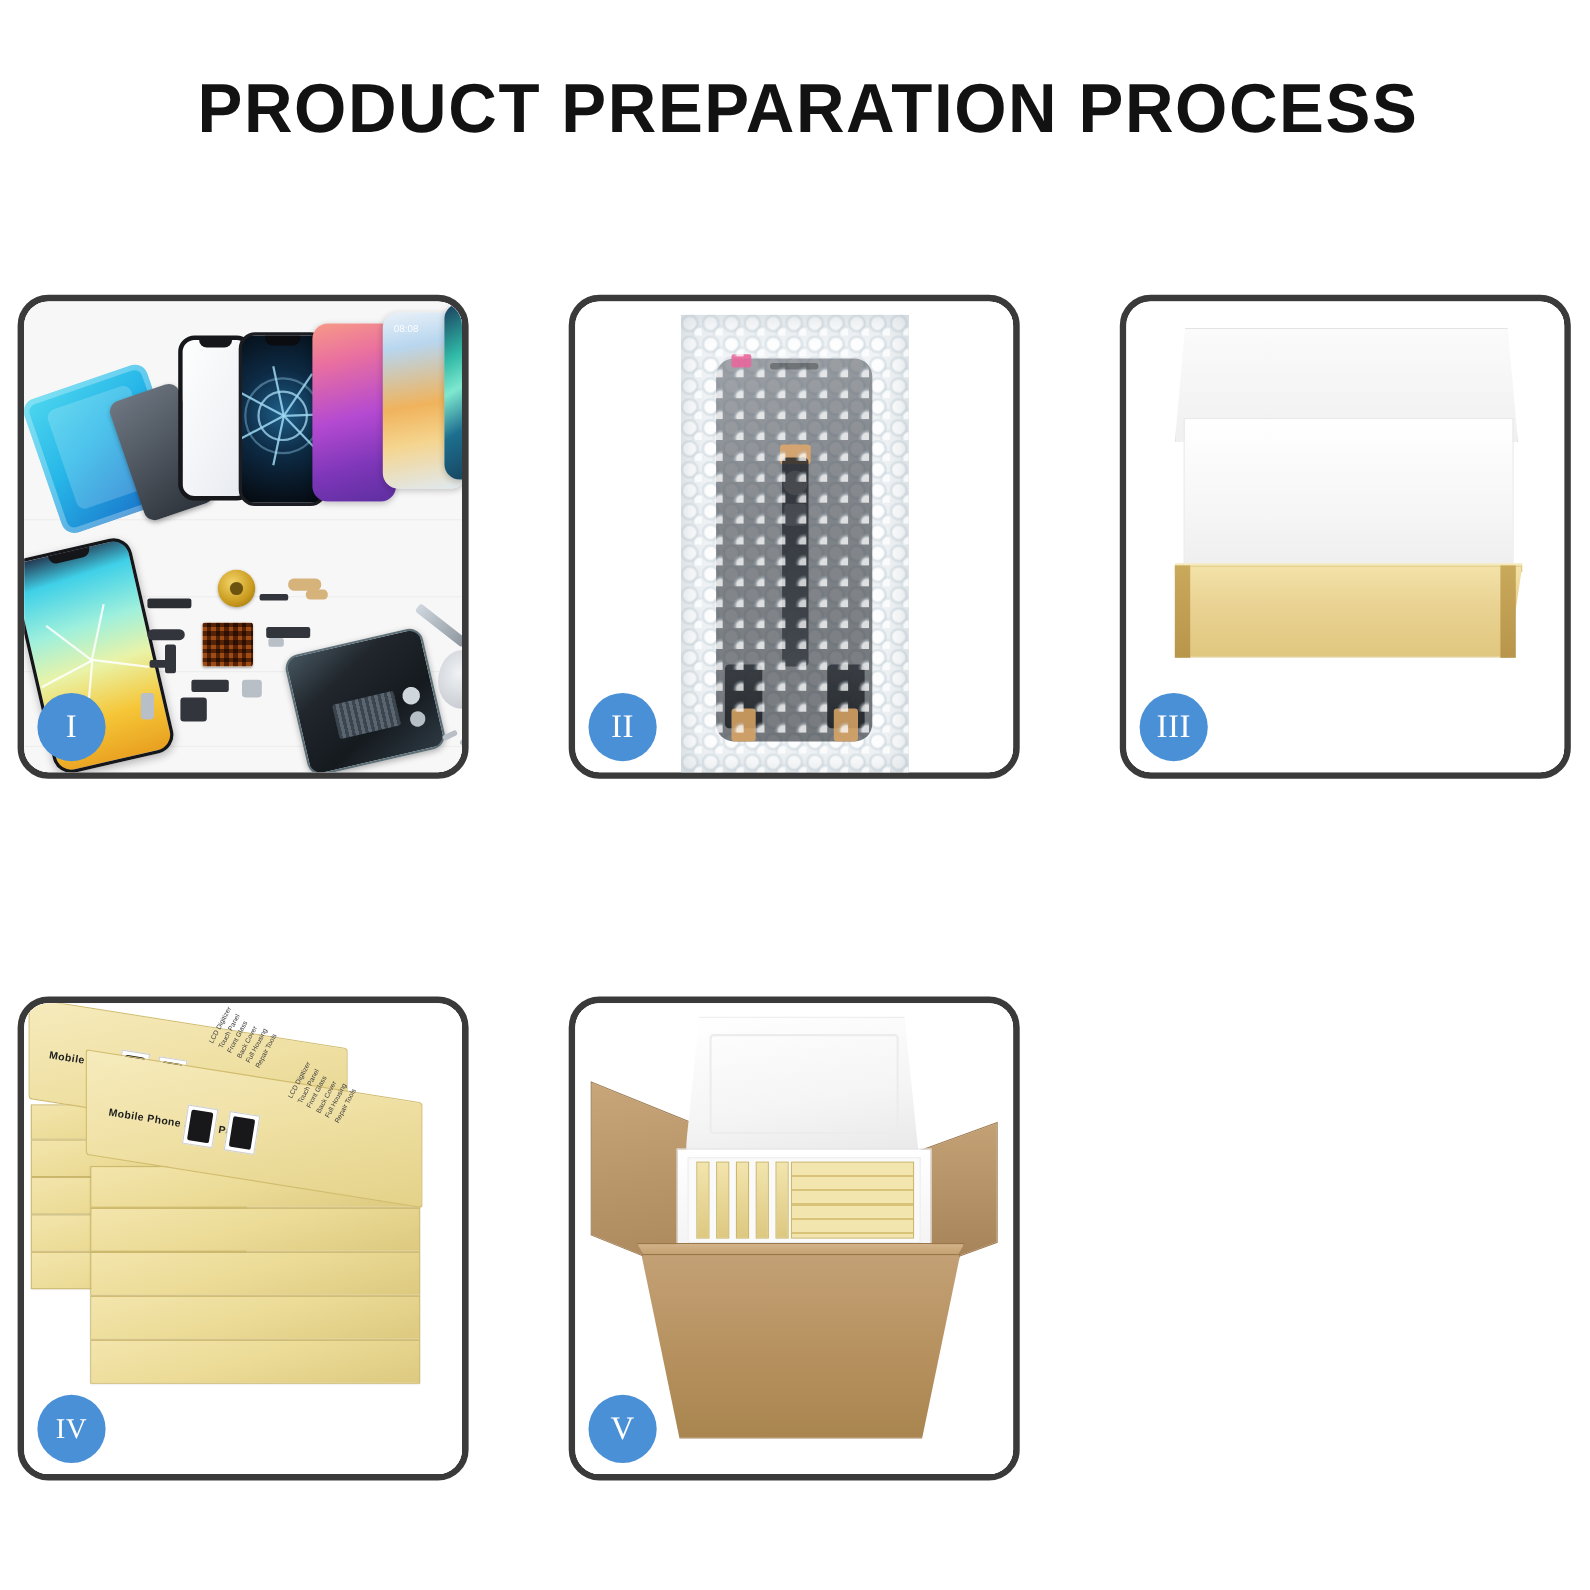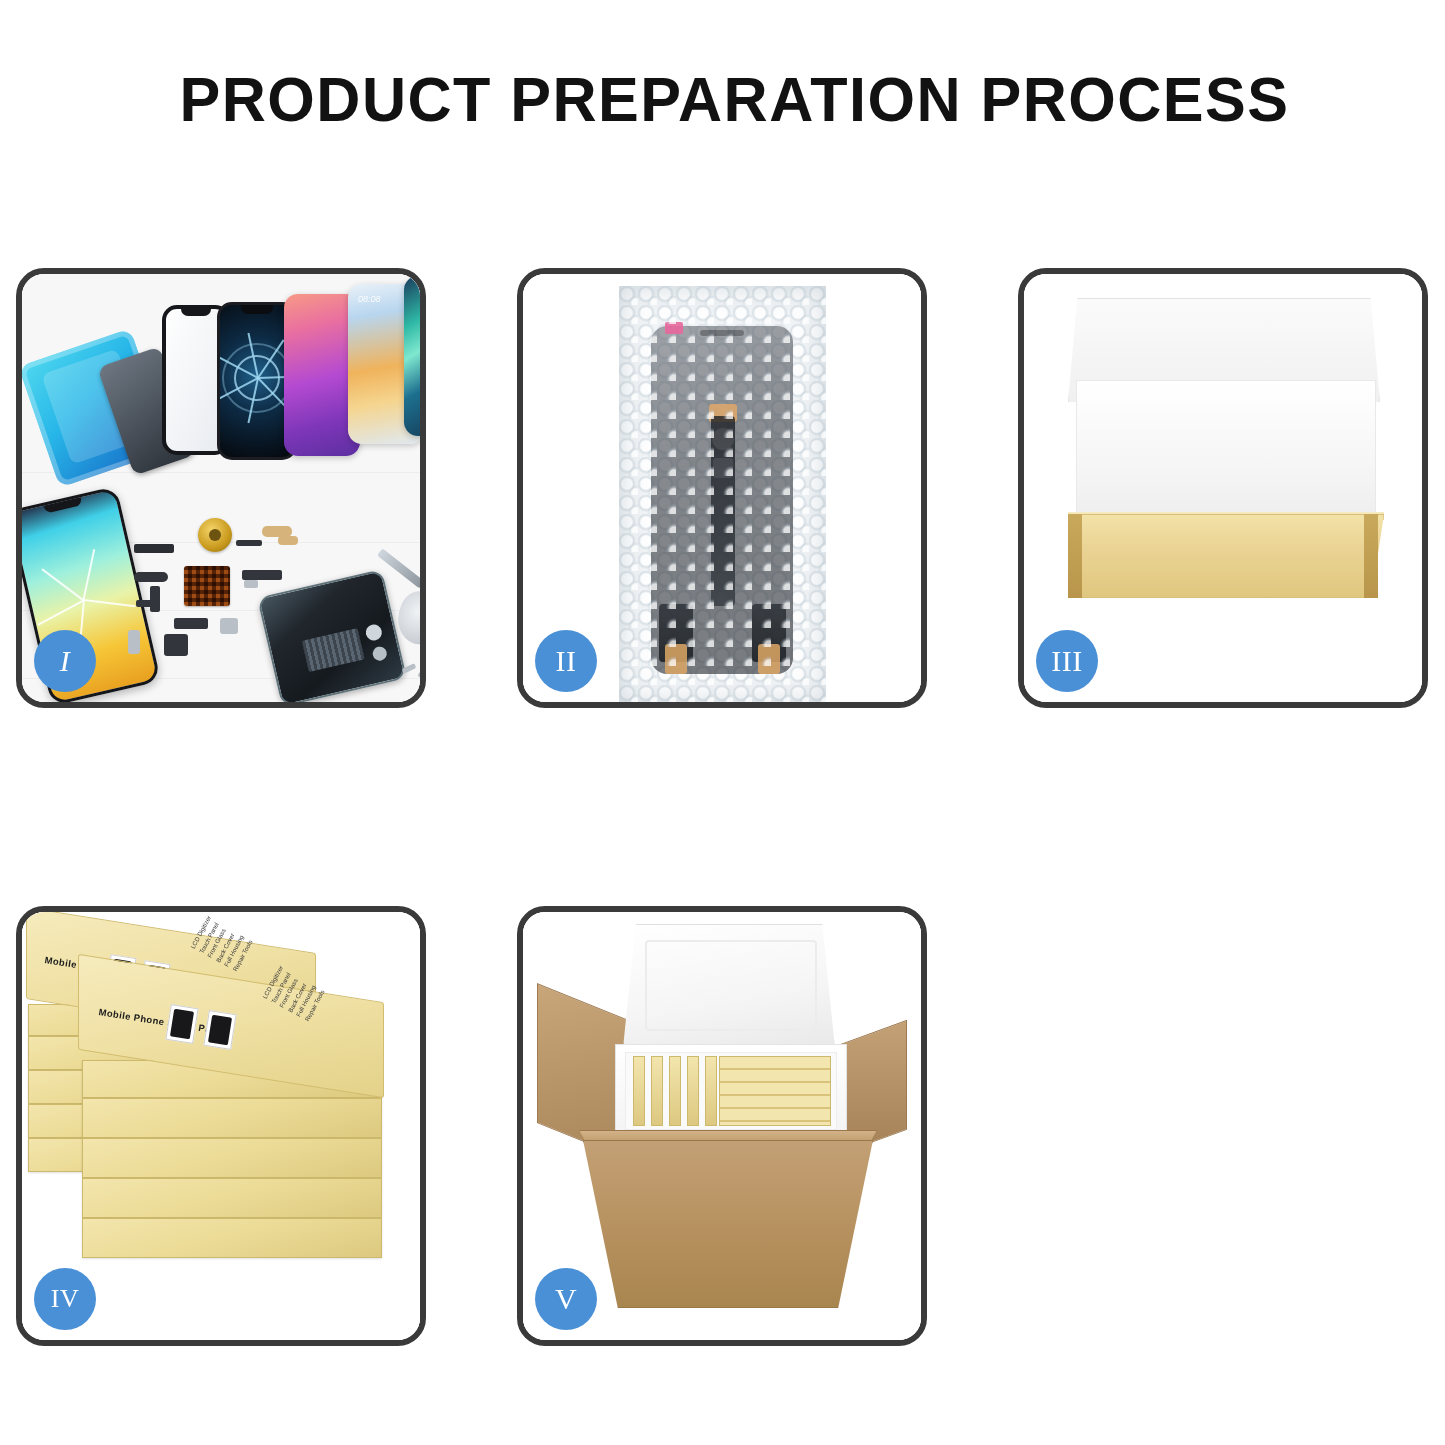--- a/index.html
+++ b/index.html
@@ -40,21 +40,21 @@
     overflow:visible;
   }
   .panel .inner {
     position:absolute; inset:0;
     border-radius:22px;
     overflow:hidden;
     background:#fdfdfd;
   }
 
   
-  .p1 { left:16px;   top:268px; width:410px; height:440px;font-style:italic; }
+  .p1 { left:16px;   top:268px; width:410px; height:440px; }
   .p2 { left:517px;  top:268px; width:410px; height:440px; }
   .p3 { left:1018px; top:268px; width:410px; height:440px; }
   .p4 { left:16px;   top:906px; width:410px; height:440px; }
   .p5 { left:517px;  top:906px; width:410px; height:440px; }
   .p6 { left:1018px; top:906px; width:410px; height:440px; }
 
   
   .badge {
     position:absolute; left:12px; bottom:10px;
     width:62px; height:62px; border-radius:50%;

